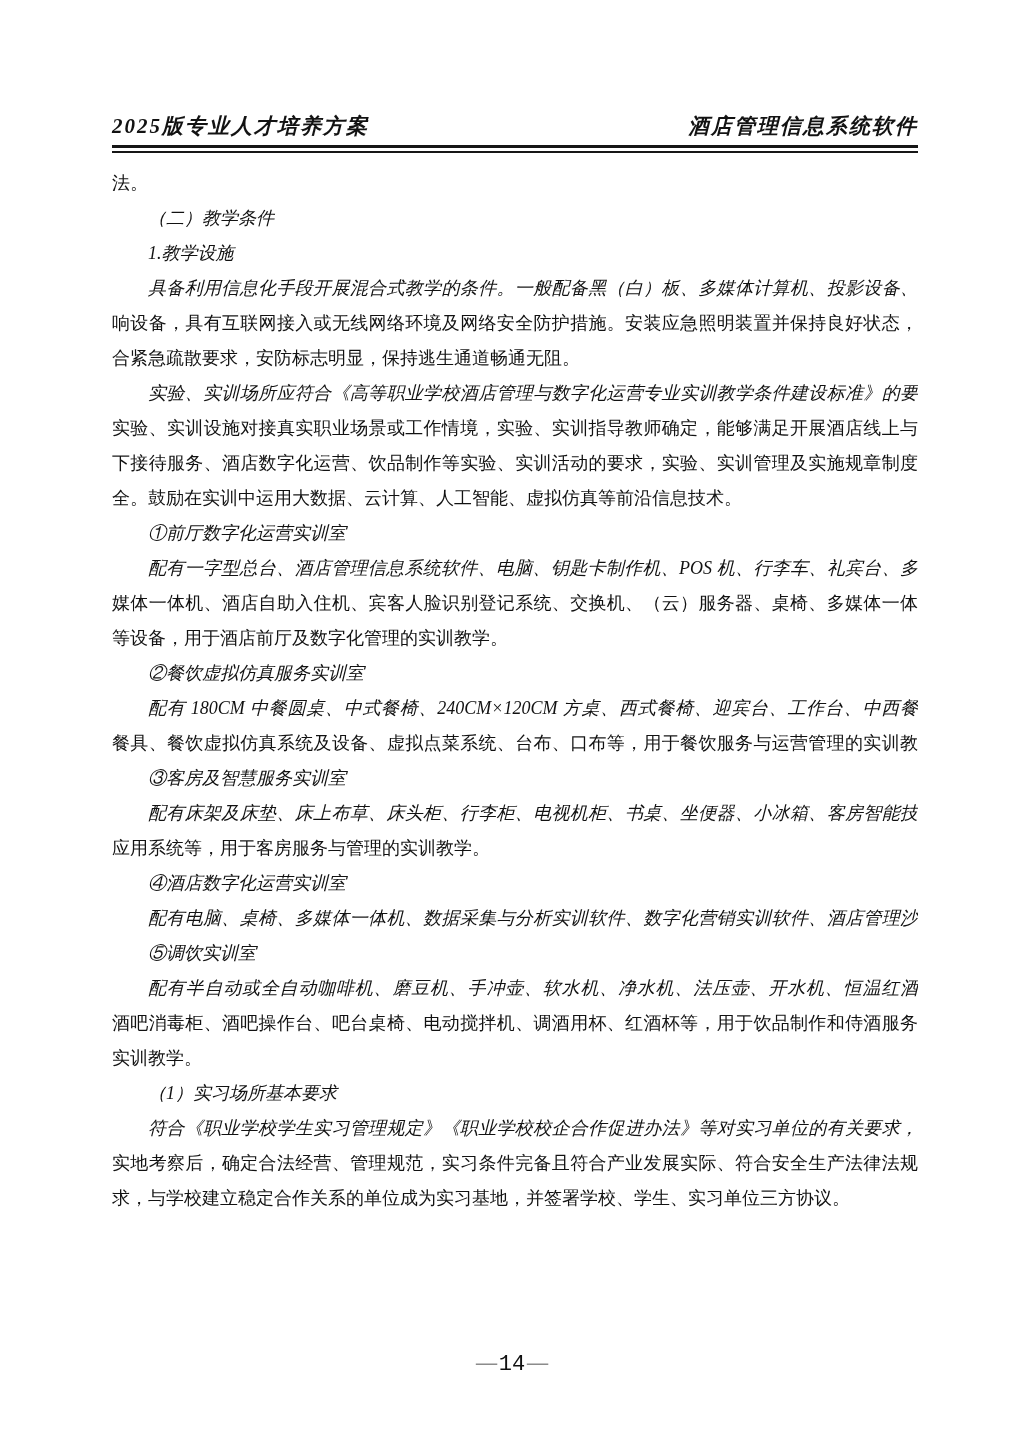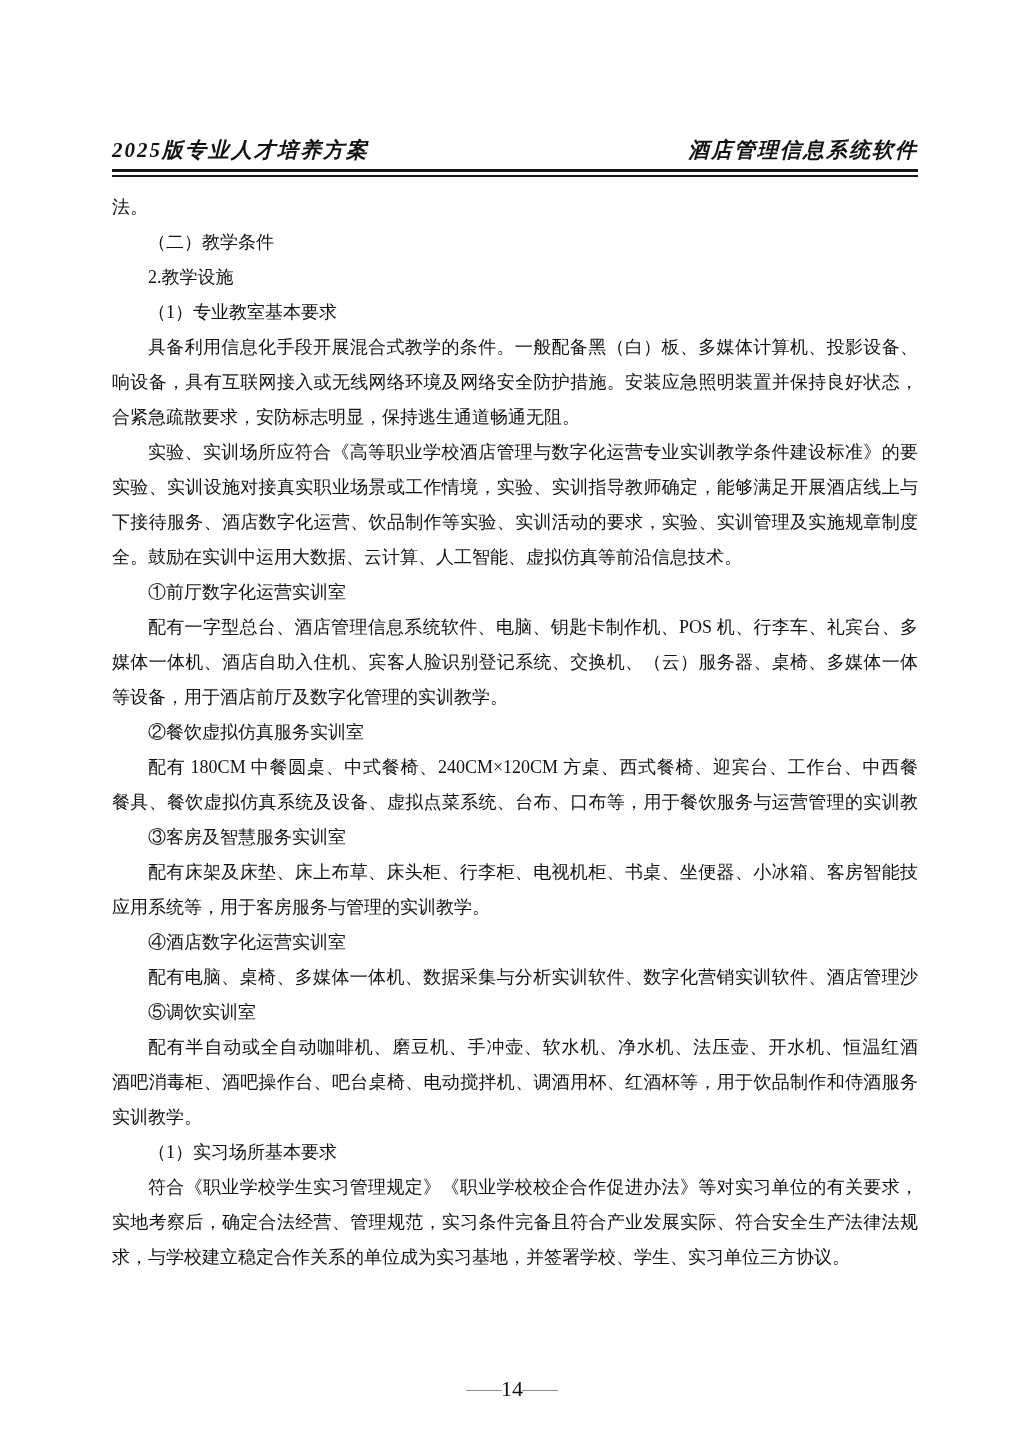--- a/index.html
+++ b/index.html
@@ -3,21 +3,21 @@
 <meta charset="utf-8">
 <style>
   html, body { margin: 0; padding: 0; }
   body {
     width: 1024px; height: 1448px;
     background: #ffffff;
     font-family: "Liberation Serif", "DejaVu Serif", serif;
     color: #121212;
     overflow: hidden;
   }
-  .page { position: relative; width: 1024px; height: 1128px; background: #fff; margin-top: 24px; }
+  .page { position: relative; width: 1024px; height: 1128px; background: #fff; }
 
   
   .header { position: absolute; left: 112px; top: 112px; width: 806px; }
   .header-row {
     display: flex; justify-content: space-between; align-items: flex-end;
     font-weight: bold; font-style: italic;
     font-size: 21px; line-height: 28px; letter-spacing: 2px;
   }
   .header-rule {
     margin-top: 5px;
@@ -25,55 +25,54 @@
     border-bottom: 2px solid #161616;
     height: 3px;
   }
 
   
   .doc-body {
     position: absolute; left: 112px; top: 166px; width: 806px;
     font-size: 18px; line-height: 35px;
   }
   .line { height: 35px; overflow: hidden; white-space: nowrap; }
-  .line.ind { padding-left: 36px; }
+  .line.ind { padding-left: 36px; font-style: italic; }
   .line.full {
     white-space: normal;
     text-align: justify;
     text-align-last: justify;
     text-justify: inter-character;
   }
   .line.ind.full { padding-left: 0; text-indent: 36px; }
 
   
   .footer {
     position: absolute; left: 0; top: 1350px; width: 1024px;
-    text-align: center; font-size: 22px; line-height: 30px;
+    text-align: center; font-size: 22px; line-height: 30px; font-family: Liberation Mono, monospace;
   }
   .footer .dash { color: #8c8c8c; display: inline-block; transform: scaleX(1.6); margin: 0 6px; }
   .footer .num { color: #111; }
 </style>
 </head>
 <body>
 
 <div class="page">
 
   <div class="header">
     <div class="header-row">
       <span>2025版专业人才培养方案</span>
       <span>酒店管理信息系统软件</span>
     </div>
     <div class="header-rule"></div>
   </div>
 
   <div class="doc-body">
     <div class="line">法。</div>
     <div class="line ind">（二）教学条件</div>
-    <div class="line ind">2.教学设施</div>
-    <div class="line ind">（1）专业教室基本要求</div>
+    <div class="line ind">1.教学设施</div>
     <div class="line ind full">具备利用信息化手段开展混合式教学的条件。一般配备黑（白）板、多媒体计算机、投影设备、音</div>
     <div class="line full">响设备，具有互联网接入或无线网络环境及网络安全防护措施。安装应急照明装置并保持良好状态，符</div>
     <div class="line">合紧急疏散要求，安防标志明显，保持逃生通道畅通无阻。</div>
     <div class="line ind full">实验、实训场所应符合《高等职业学校酒店管理与数字化运营专业实训教学条件建设标准》的要求，</div>
     <div class="line full">实验、实训设施对接真实职业场景或工作情境，实验、实训指导教师确定，能够满足开展酒店线上与线</div>
     <div class="line full">下接待服务、酒店数字化运营、饮品制作等实验、实训活动的要求，实验、实训管理及实施规章制度齐</div>
     <div class="line">全。鼓励在实训中运用大数据、云计算、人工智能、虚拟仿真等前沿信息技术。</div>
     <div class="line ind">①前厅数字化运营实训室</div>
     <div class="line ind full">配有一字型总台、酒店管理信息系统软件、电脑、钥匙卡制作机、POS 机、行李车、礼宾台、多</div>
     <div class="line full">媒体一体机、酒店自助入住机、宾客人脸识别登记系统、交换机、（云）服务器、桌椅、多媒体一体机</div>

